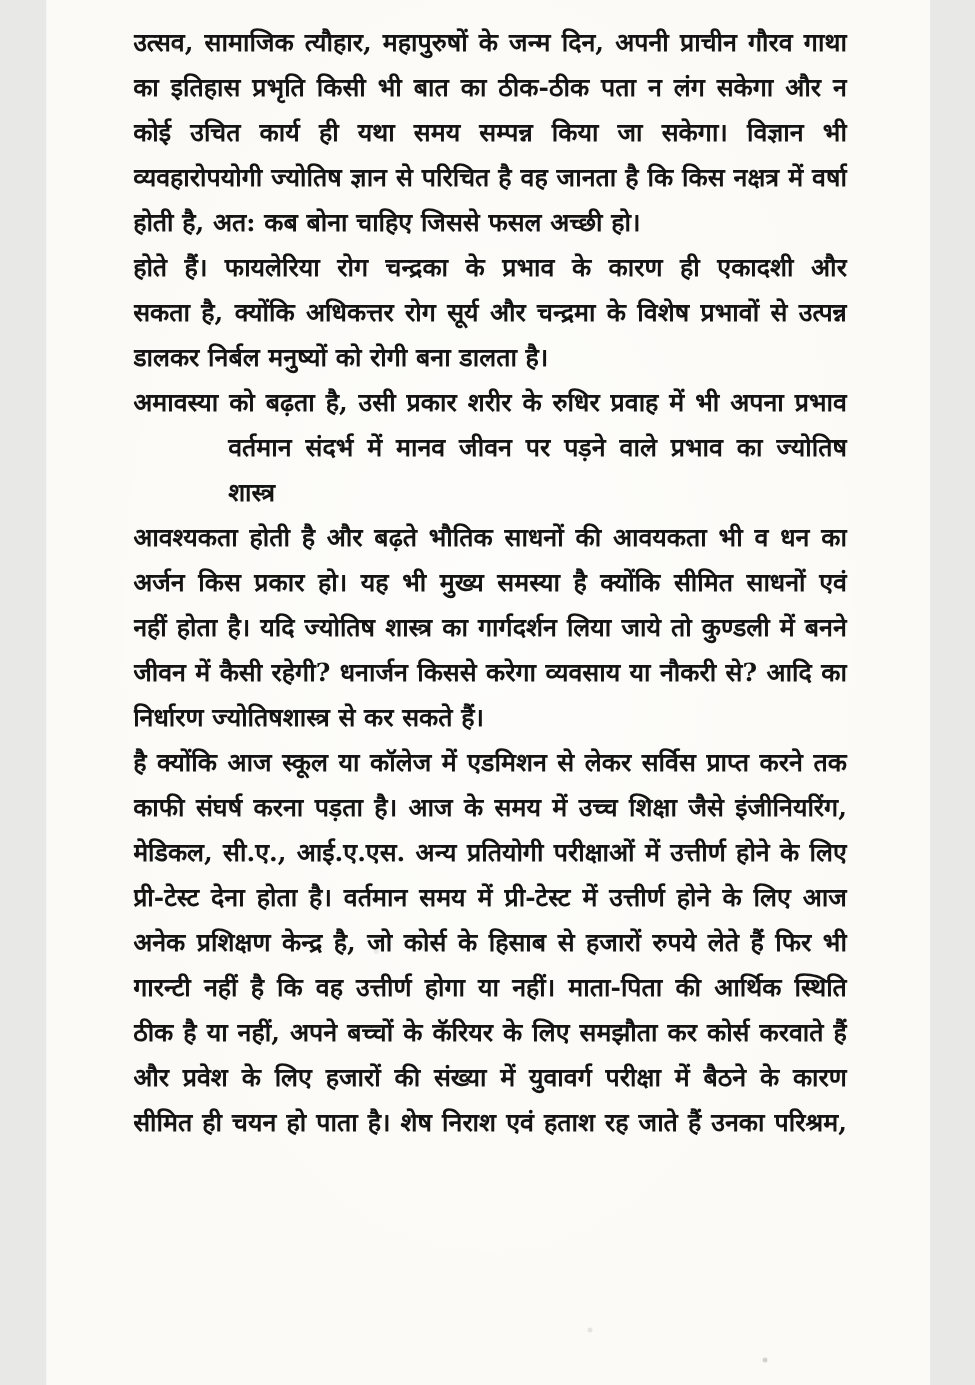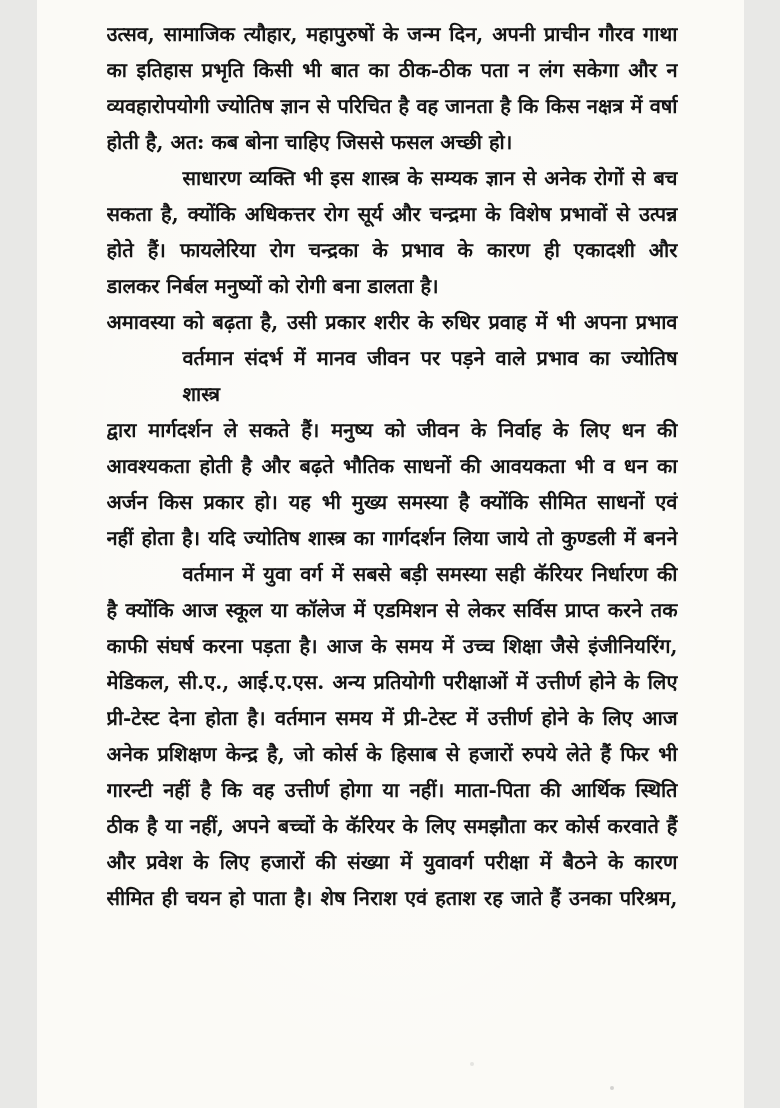--- a/index.html
+++ b/index.html
@@ -58,39 +58,39 @@
   }
 </style>
 </head>
 <body>
 
 <div class="page" style="color: rgb(20, 20, 20);">
   <div id="paragraphs">
       <div class="para">
         <div class="line">उत्सव, सामाजिक त्यौहार, महापुरुषों के जन्म दिन, अपनी प्राचीन गौरव गाथा</div>
         <div class="line">का इतिहास प्रभृति किसी भी बात का ठीक-ठीक पता न लंग सकेगा और न</div>
+        <div class="line">कोई उचित कार्य ही यथा समय सम्पन्न किया जा सकेगा। विज्ञान भी</div>
         <div class="line">व्यवहारोपयोगी ज्योतिष ज्ञान से परिचित है वह जानता है कि किस नक्षत्र में वर्षा</div>
         <div class="line para-last">होती है, अत: कब बोना चाहिए जिससे फसल अच्छी हो।</div>
       </div>
       <div class="para">
-        <div class="line indent">साधारण व्यक्ति भी इस शास्त्र के सम्यक ज्ञान से अनेक रोगों से बच</div>
+        <div class="line">होते हैं। फायलेरिया रोग चन्द्रका के प्रभाव के कारण ही एकादशी और</div>
         <div class="line">सकता है, क्योंकि अधिकत्तर रोग सूर्य और चन्द्रमा के विशेष प्रभावों से उत्पन्न</div>
-        <div class="line">होते हैं। फायलेरिया रोग चन्द्रका के प्रभाव के कारण ही एकादशी और</div>
         <div class="line para-last">डालकर निर्बल मनुष्यों को रोगी बना डालता है।</div>
         <div class="line">अमावस्या को बढ़ता है, उसी प्रकार शरीर के रुधिर प्रवाह में भी अपना प्रभाव</div>
       </div>
       <div class="para">
         <div class="line indent">वर्तमान संदर्भ में मानव जीवन पर पड़ने वाले प्रभाव का ज्योतिष शास्त्र</div>
-        <div class="line">द्वारा मार्गदर्शन ले सकते हैं। मनुष्य को जीवन के निर्वाह के लिए धन की</div>
         <div class="line">आवश्यकता होती है और बढ़ते भौतिक साधनों की आवयकता भी व धन का</div>
         <div class="line">अर्जन किस प्रकार हो। यह भी मुख्य समस्या है क्योंकि सीमित साधनों एवं</div>
         <div class="line">नहीं होता है। यदि ज्योतिष शास्त्र का गार्गदर्शन लिया जाये तो कुण्डली में बनने</div>
+        <div class="line">जीवन में कैसी रहेगी? धनार्जन किससे करेगा व्यवसाय या नौकरी से? आदि का</div>
+        <div class="line para-last">निर्धारण ज्योतिषशास्त्र से कर सकते हैं।</div>
       </div>
       <div class="para">
-        <div class="line indent">वर्तमान में युवा वर्ग में सबसे बड़ी समस्या सही कॅरियर निर्धारण की</div>
         <div class="line">है क्योंकि आज स्कूल या कॉलेज में एडमिशन से लेकर सर्विस प्राप्त करने तक</div>
         <div class="line">काफी संघर्ष करना पड़ता है। आज के समय में उच्च शिक्षा जैसे इंजीनियरिंग,</div>
         <div class="line">मेडिकल, सी.ए., आई.ए.एस. अन्य प्रतियोगी परीक्षाओं में उत्तीर्ण होने के लिए</div>
         <div class="line">प्री-टेस्ट देना होता है। वर्तमान समय में प्री-टेस्ट में उत्तीर्ण होने के लिए आज</div>
         <div class="line">अनेक प्रशिक्षण केन्द्र है, जो कोर्स के हिसाब से हजारों रुपये लेते हैं फिर भी</div>
         <div class="line">गारन्टी नहीं है कि वह उत्तीर्ण होगा या नहीं। माता-पिता की आर्थिक स्थिति</div>
         <div class="line">ठीक है या नहीं, अपने बच्चों के कॅरियर के लिए समझौता कर कोर्स करवाते हैं</div>
         <div class="line">और प्रवेश के लिए हजारों की संख्या में युवावर्ग परीक्षा में बैठने के कारण</div>
         <div class="line">सीमित ही चयन हो पाता है। शेष निराश एवं हताश रह जाते हैं उनका परिश्रम,</div>
       </div>

